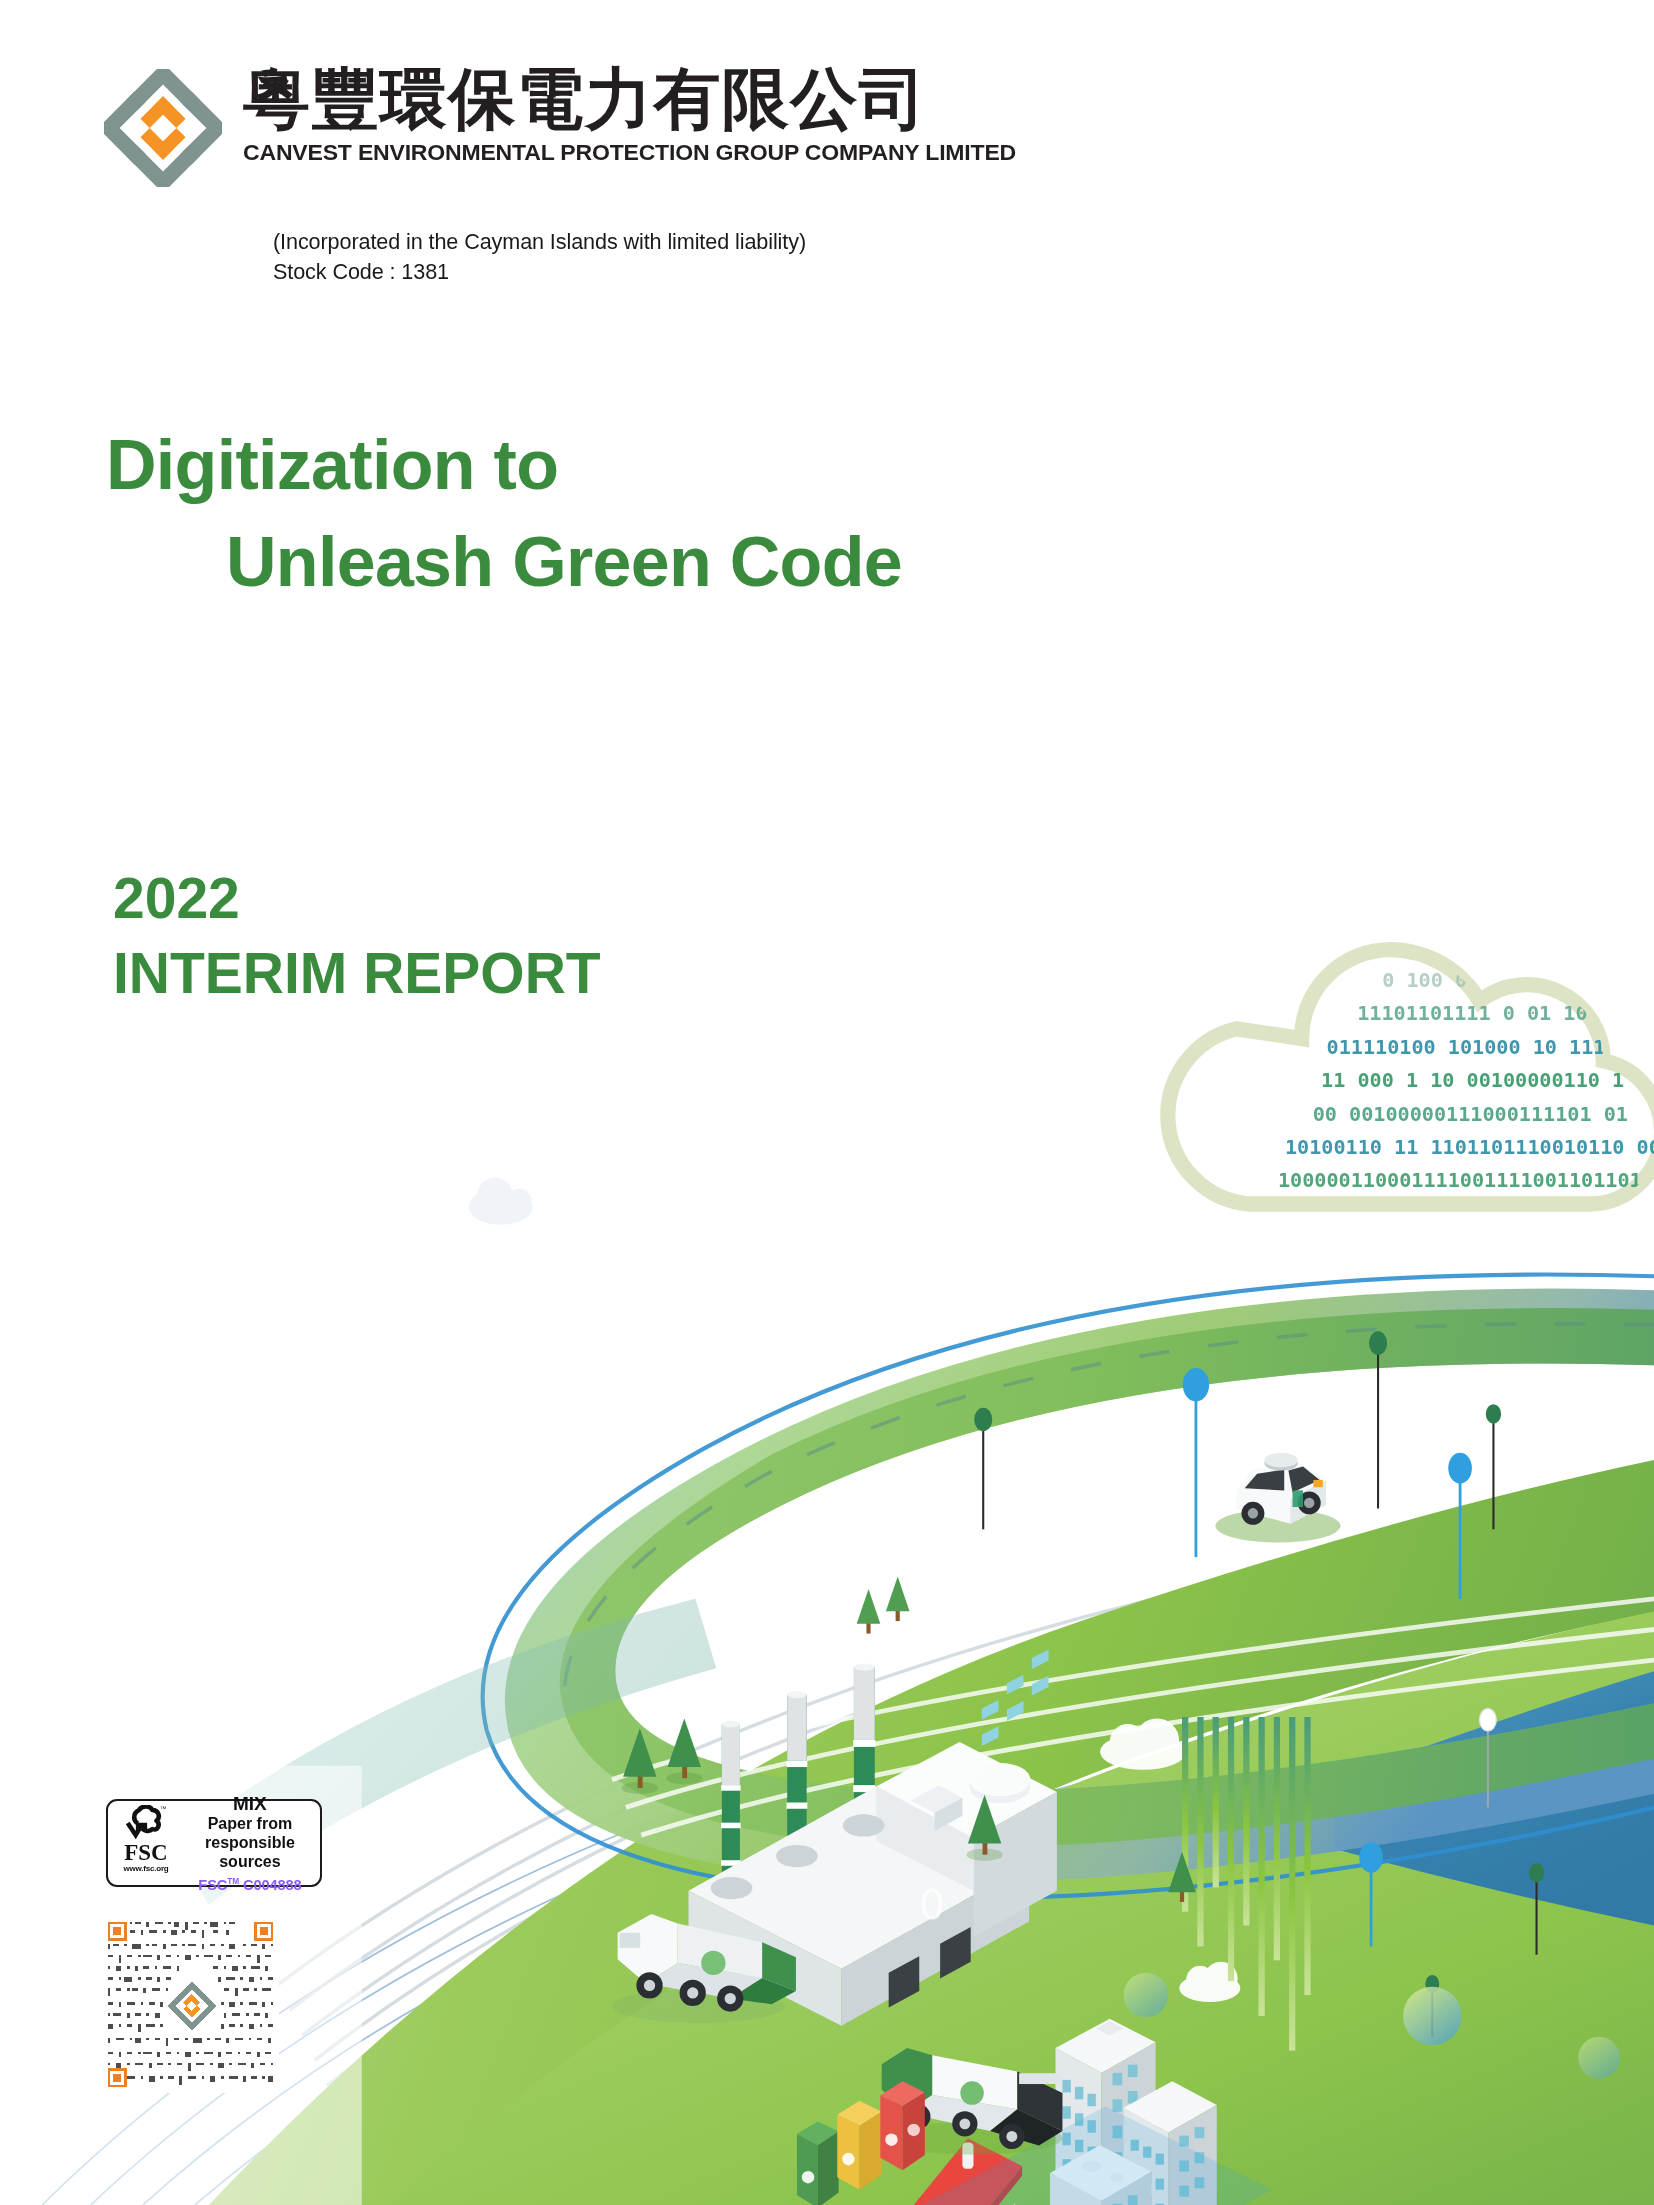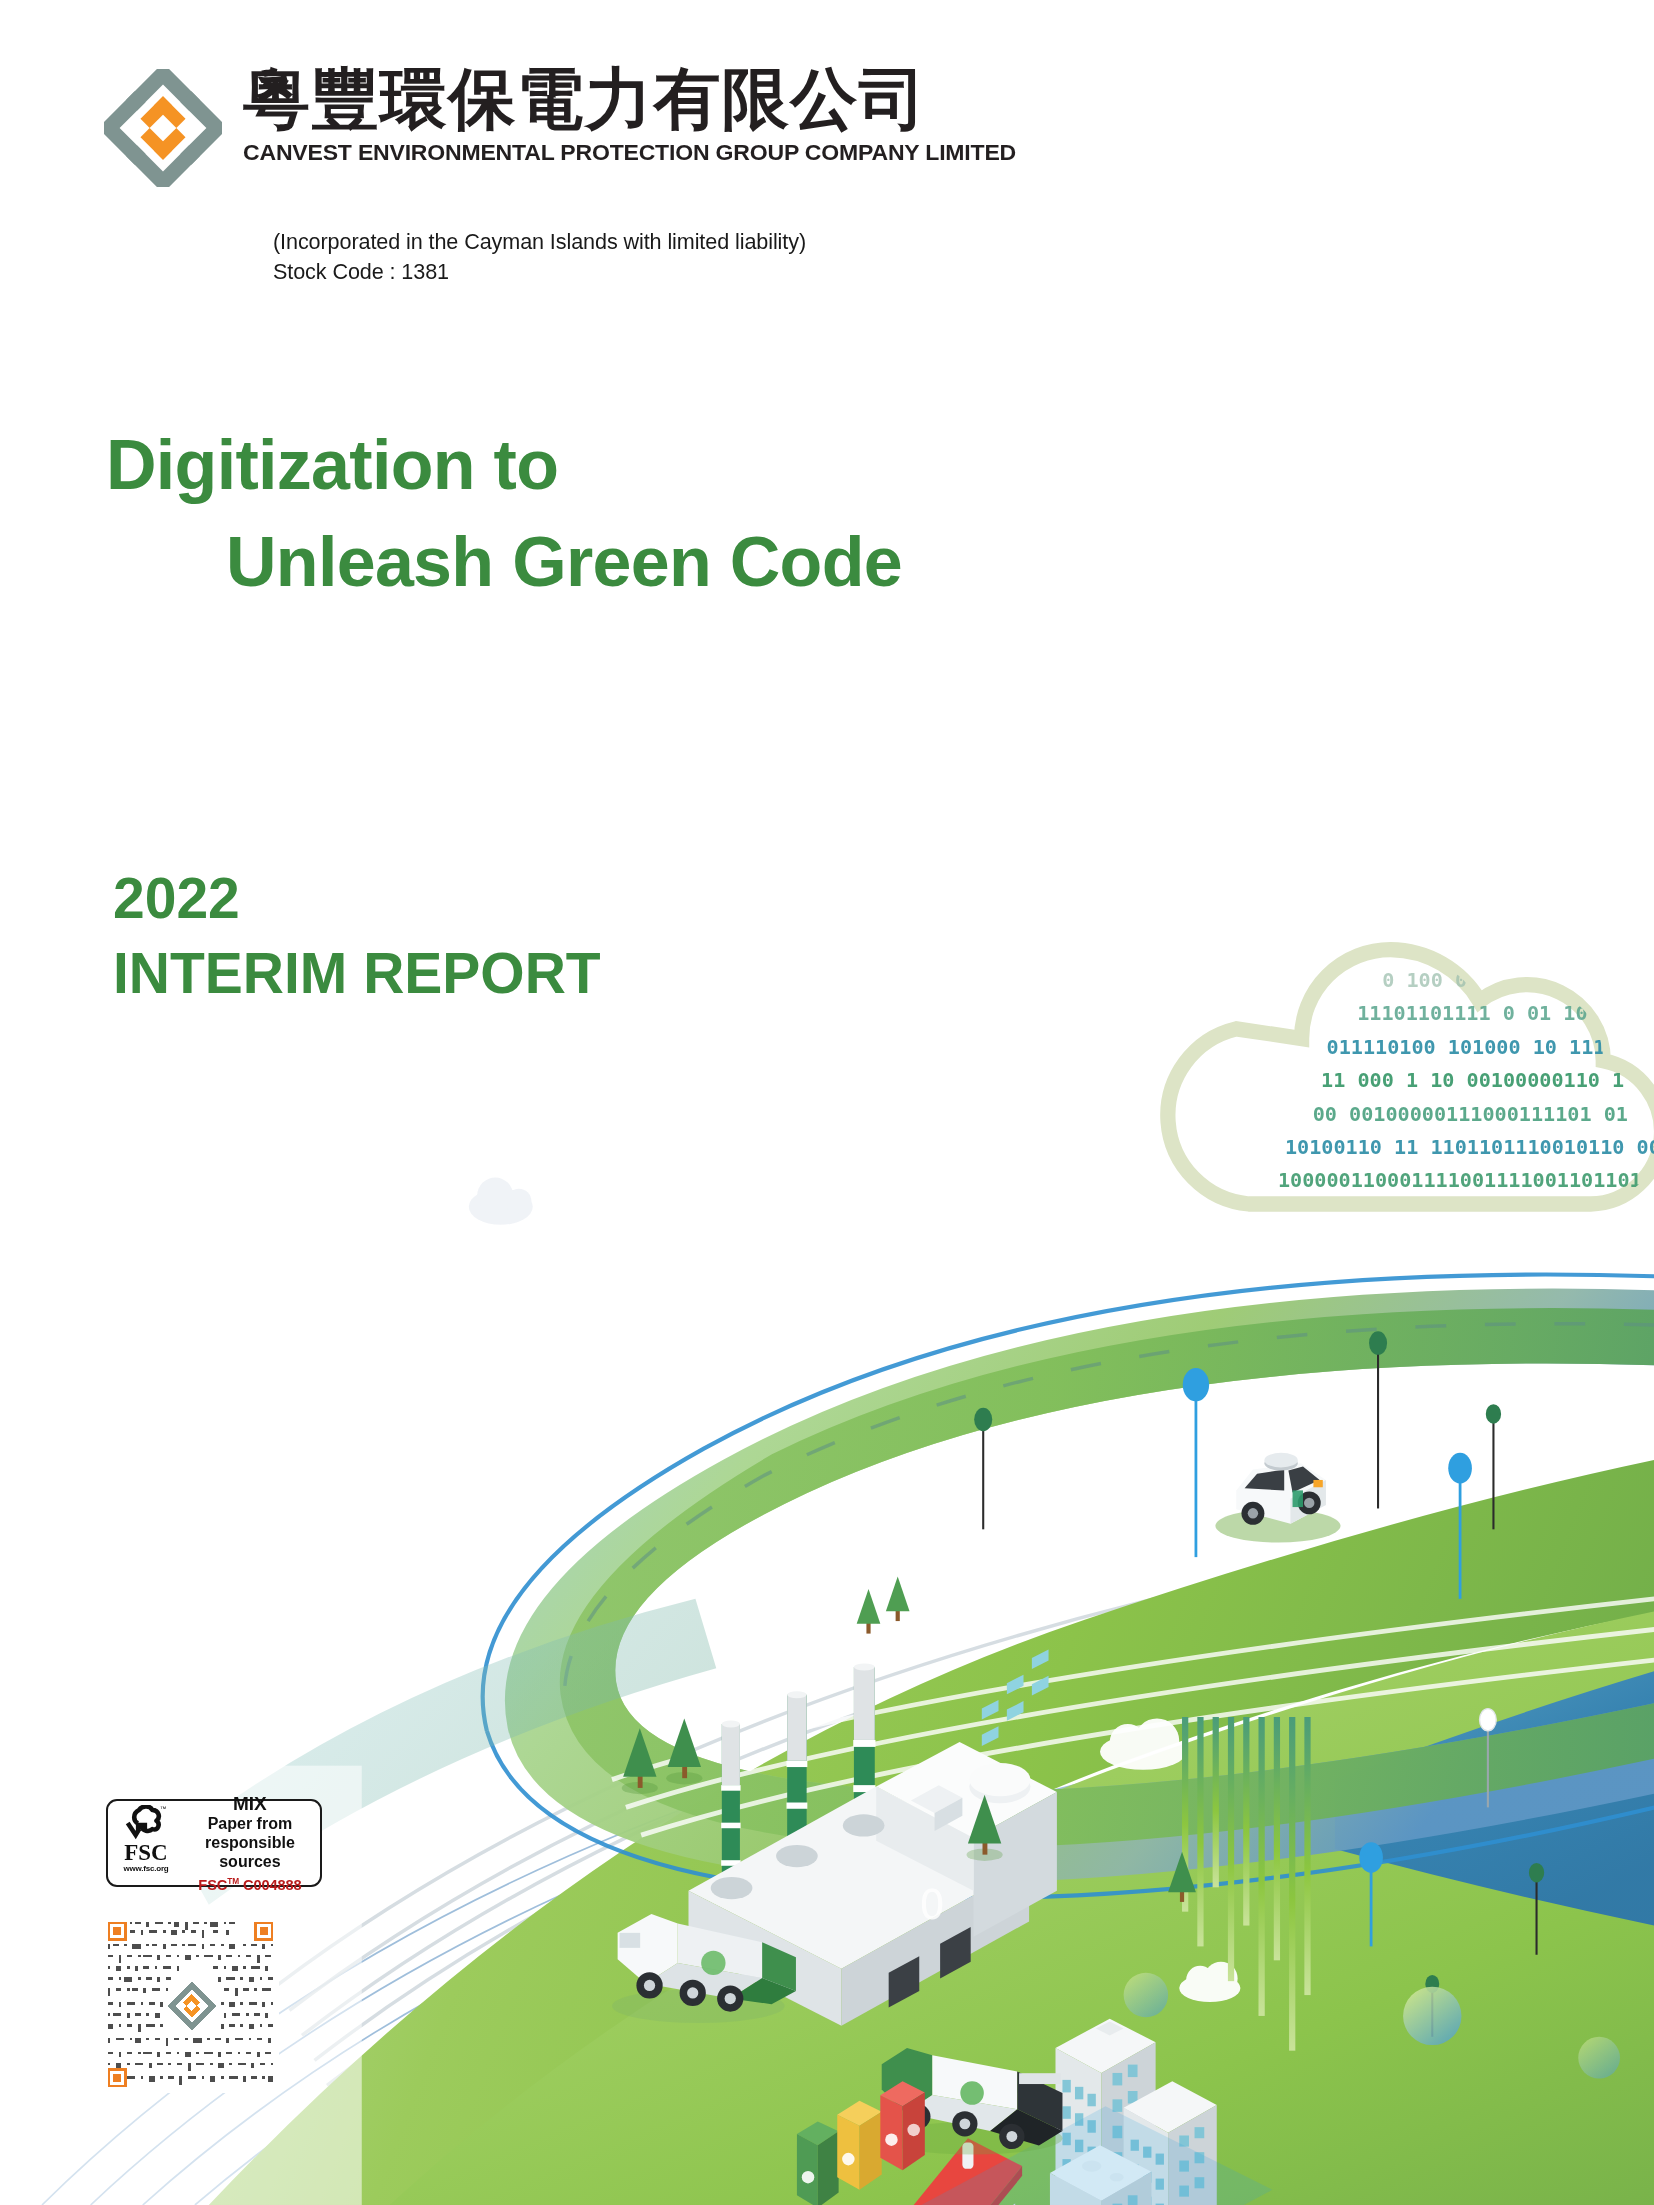--- a/index.html
+++ b/index.html
@@ -143,21 +143,21 @@
   .fsc-right{
     flex:1;
     display:flex;
     flex-direction:column;
     align-items:center;
     justify-content:center;
     padding-right:4.2px;
   }
   .fsc-mix{ font-size:19px;font-weight:bold;color:#111;line-height:1; }
   .fsc-desc{ font-size:16px;font-weight:bold;color:#111;line-height:1.18;text-align:center;margin-top:2.8px;}
-  .fsc-code{ font-size:14.6px;font-weight:bold;color:#b91c1c;margin-top:3.5px;letter-spacing:-0.1px;}
+  .fsc-code{ font-size:14.6px;font-weight:bold;color:#8b5cf6;margin-top:3.5px;letter-spacing:-0.1px;}
   .fsc-code .tm{font-size:8.3px;vertical-align:super;}
 
   
   .qr{
     position:absolute;
     left:102px;
     top:1916px;
     width:177px;
     height:177px;
     z-index:6;

